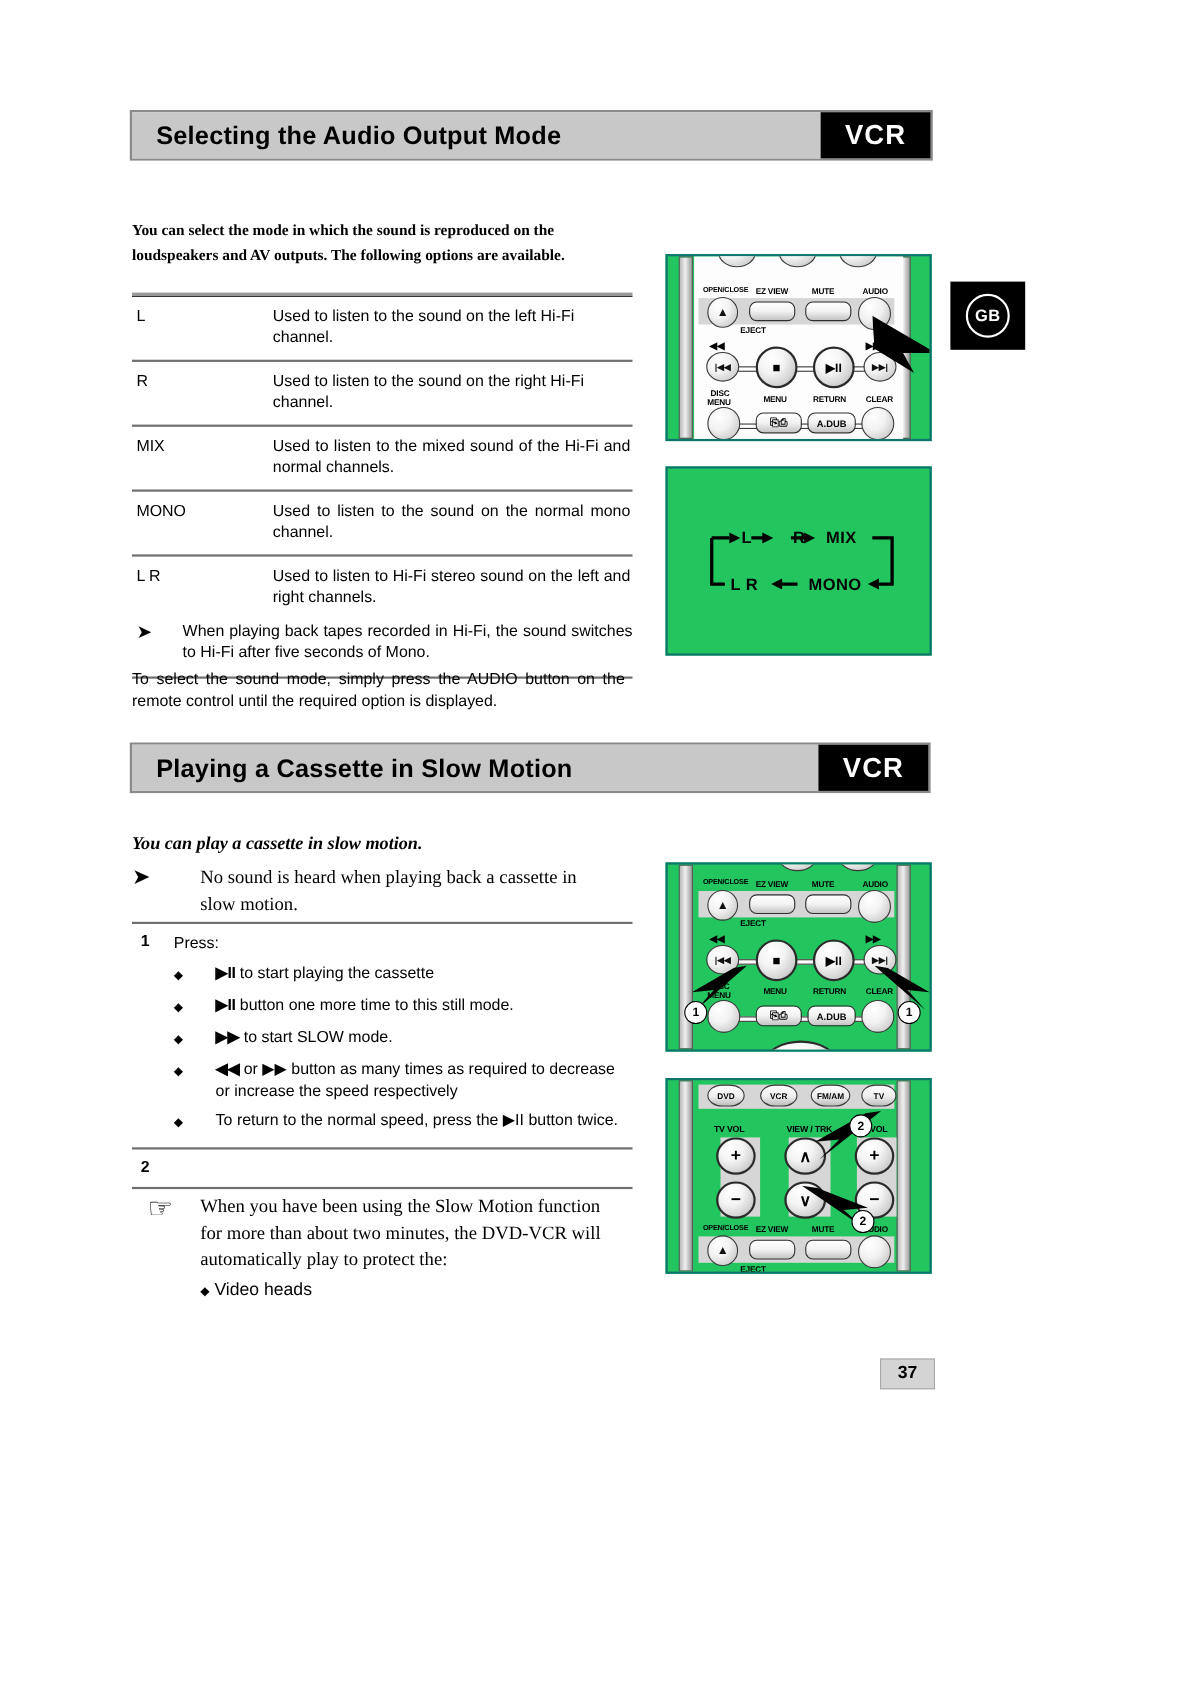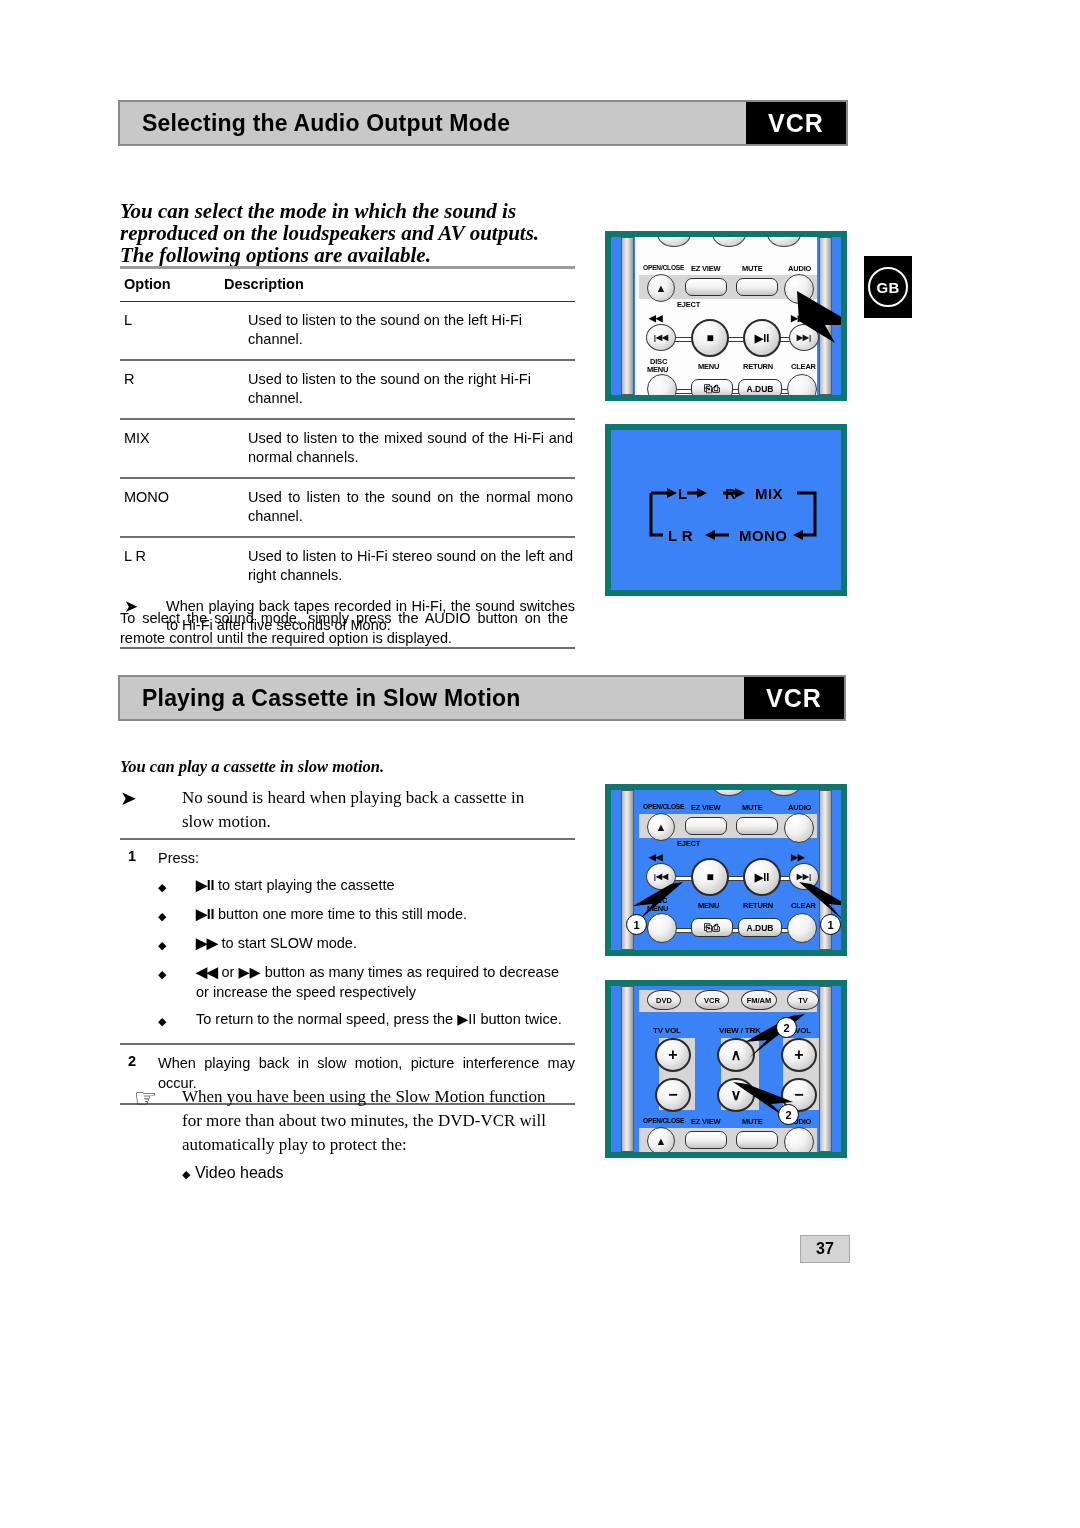--- a/index.html
+++ b/index.html
@@ -45,23 +45,22 @@
     justify-content: center;
     font-size: 25px;
     font-weight: bold;
     letter-spacing: 1px;
   }
 
   
   .intro-italic {
     position: absolute;
     font-family: "Liberation Serif", serif;
-    font-style: italic;
-    font-weight: bold;
-    font-size: 21px;
+    font-weight: bold;
+    font-size: 14px;
     line-height: 22px;
     color: #000;
   }
 
   
   .opt-table {
     position: absolute;
     width: 455px;
   }
   .rule-thick {
@@ -217,22 +216,22 @@
     display: flex;
     align-items: center;
     justify-content: center;
     font-size: 16px;
     font-weight: bold;
   }
 
   
   .fig-box {
     position: absolute;
-    border: 6px solid #0f766e;
-    background: #3b82f6;
+    border: 2px solid #0f766e;
+    background: #22c55e;
     box-sizing: border-box;
     overflow: hidden;
   }
 
   
   .remote {
     position: absolute;
     inset: 0;
   }
   .rmt-body {
@@ -347,33 +346,29 @@
   }
 </style>
 </head>
 <body>
 
 <div class="section-bar" style="left:118px; top:100px; width:730px;text-align:right;">
   <div class="bar-title">Selecting the Audio Output Mode</div>
   <div class="bar-tag">VCR</div>
 </div>
 
-<div class="gb-badge" style="left:864px; top:256px; width:48px; height:62px;">
+<div class="gb-badge" style="left:864px; top:256px; width:68px; height:62px;">
   <div class="gb-circle">GB</div>
 </div>
 
 <div class="intro-italic" style="left:120px; top:200px; width:450px;">You can select the mode in which the sound is reproduced on the loudspeakers and AV outputs. The following options are available.</div>
 
 <div class="opt-table" style="left:120px; top:266px;">
   <div class="rule-thick"></div>
 
-  <div class="opt-head">
-    <div class="c1">Option</div>
-    <div class="c2">Description</div>
-  </div>
   <div class="rule-thin"></div>
 
   <div class="opt-row">
     <div class="c1">L</div>
     <div class="c2 nojust">Used to listen to the sound on the left Hi-Fi channel.</div>
   </div>
   <div class="rule-med"></div>
 
   <div class="opt-row">
     <div class="c1">R</div>
@@ -550,21 +545,20 @@
         <div class="btxt">To return to the normal speed, press the ▶II button twice.</div>
       </div>
     </div>
   </div>
 
   <div class="rule-med" style="margin-top:12px;"></div>
 
   <div class="step-row">
     <div class="step-num">2</div>
     <div class="step-body">
-      <div class="just" style="text-align:justify;">When playing back in slow motion, picture interference may occur.</div>
     </div>
   </div>
 
   <div class="rule-med" style="margin-top:10px;"></div>
 </div>
 
 <div class="closing-note" style="left:120px; top:1085px;">
   <div class="hand">☞</div>
   <div style="width:370px;">
     <div class="ctxt">When you have been using the Slow Motion function for more than about two minutes, the DVD-VCR will automatically play to protect the:</div>

